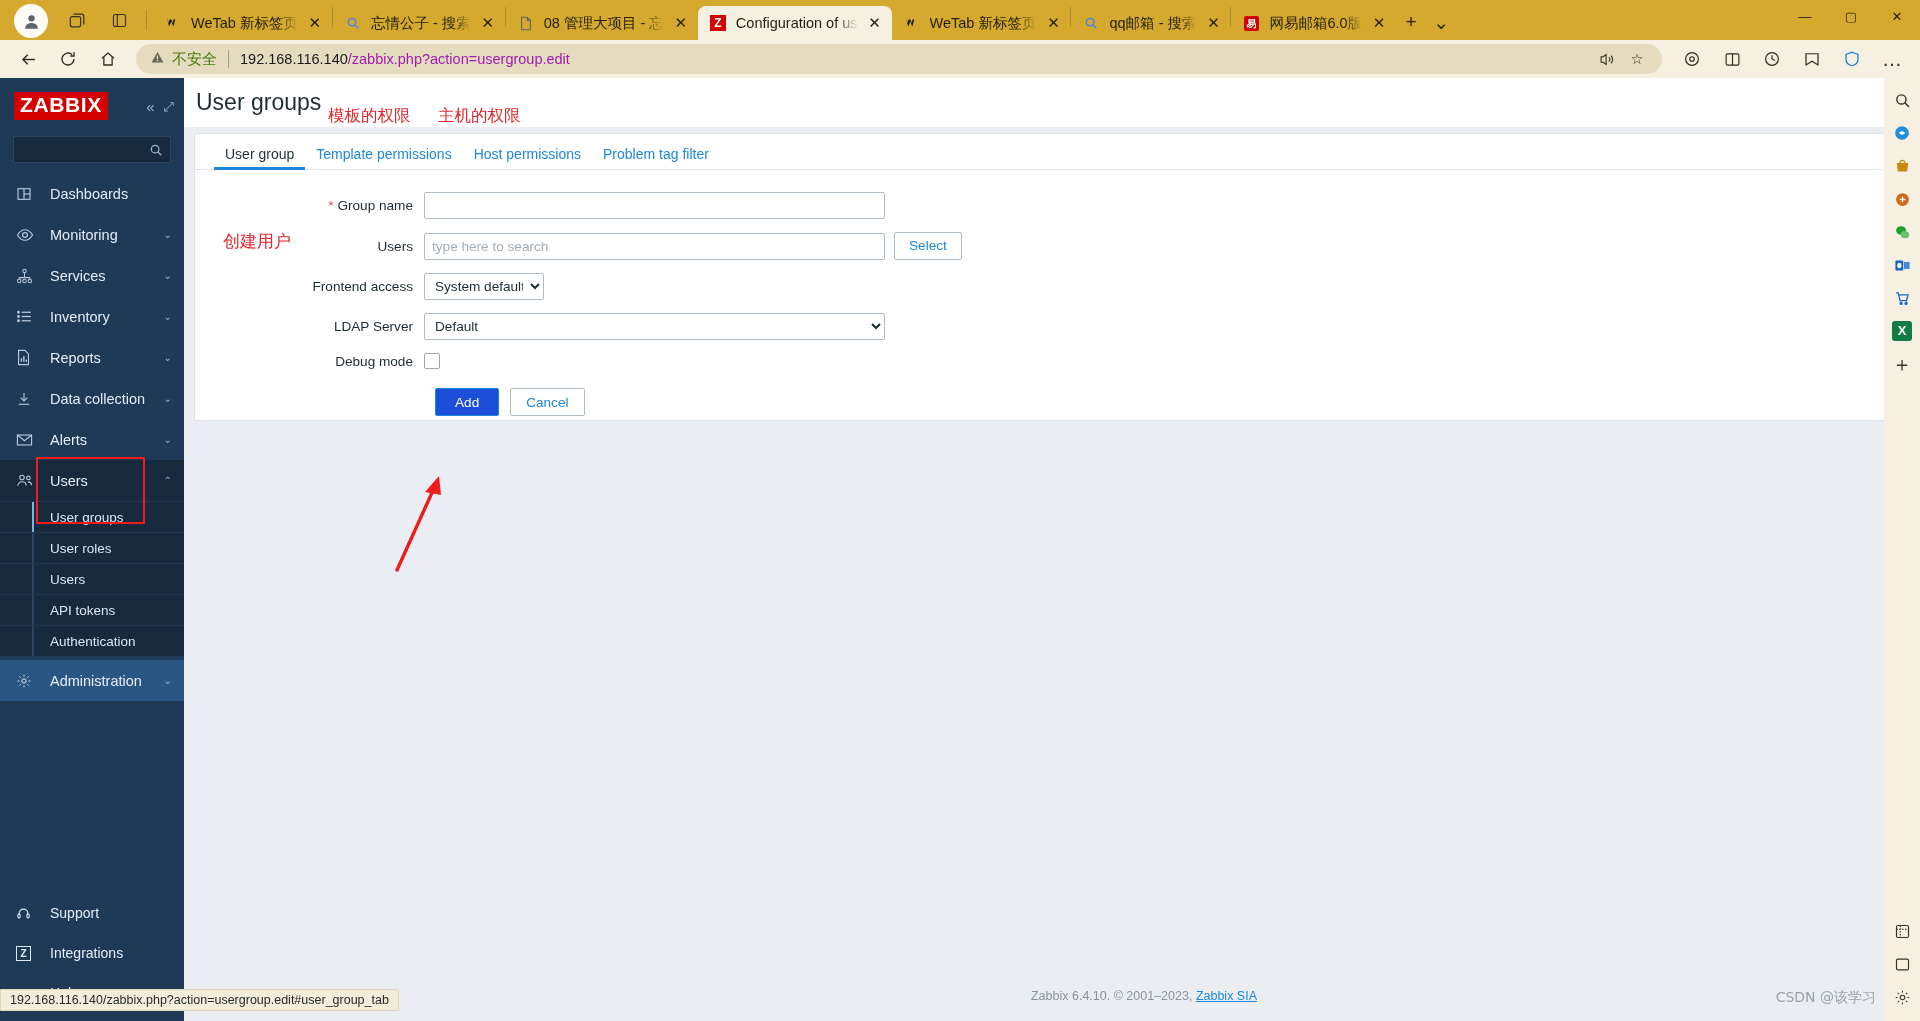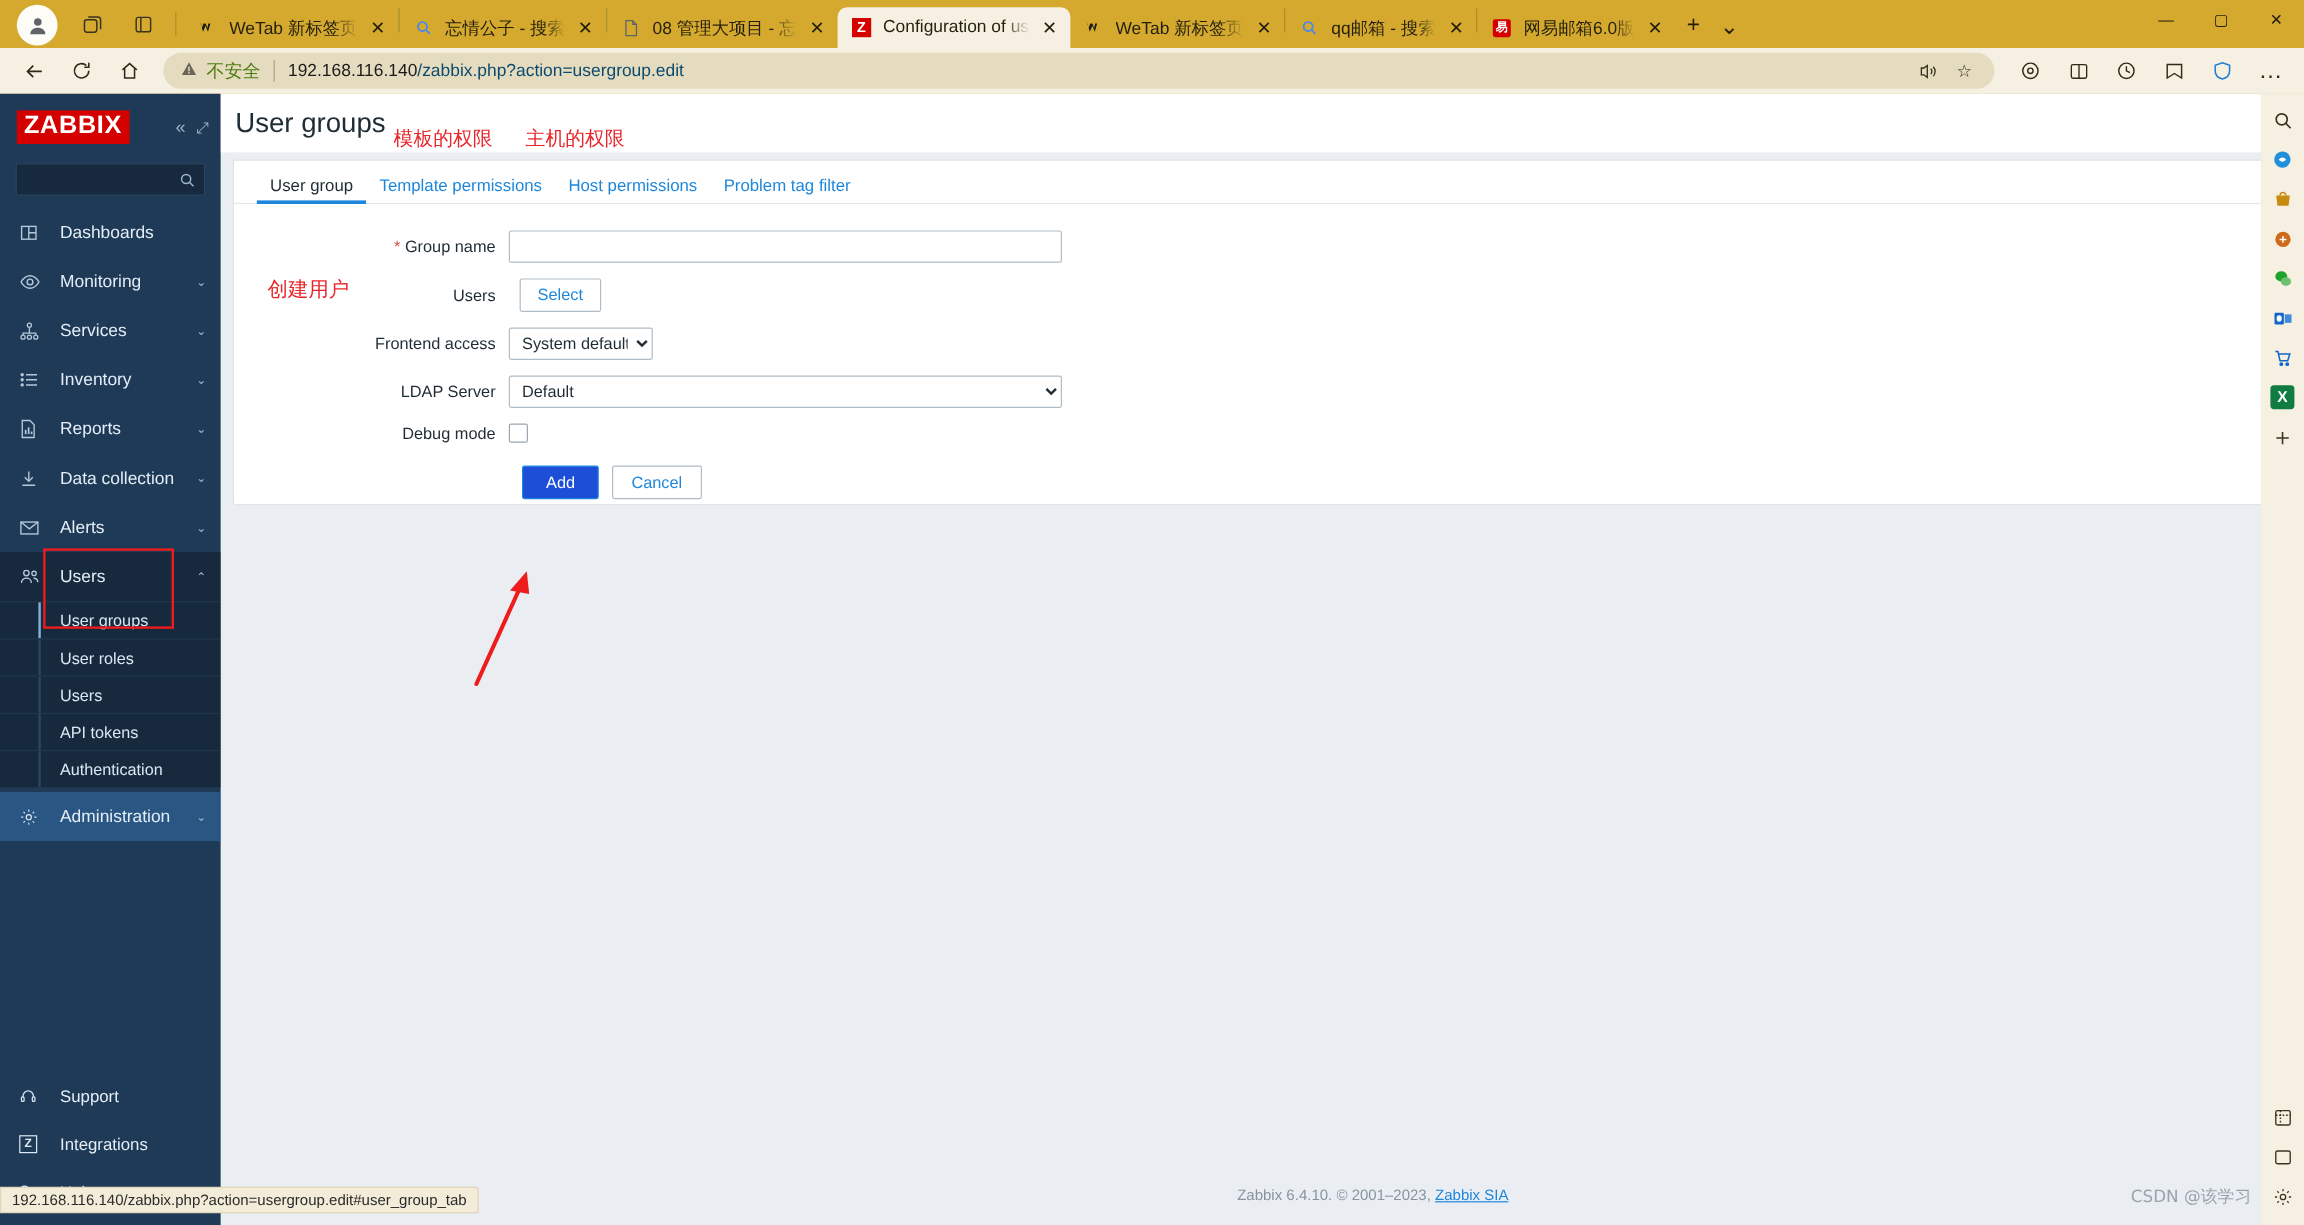--- a/index.html
+++ b/index.html
@@ -87,21 +87,21 @@
     flex: 1 1 auto; height: 30px; margin: 0 10px 0 8px;
     background:#e5dcc0; border-radius:16px;
     display:flex; align-items:center; padding: 0 10px 0 14px;
     font-size: 14.5px; color:#1b1b1b; min-width:0;
   }
   #omnibox .warn { display:flex; align-items:center; color:#4d7c0f; font-size:15px;justify-content:flex-end; }
   #omnibox .warn .tri { margin-right:7px; }
   #omnibox .divider { width:1px; height:18px; background:#ac9f7d; margin:0 11px; }
   #omnibox .url { white-space:nowrap; overflow:hidden; flex:1 1 auto; }
   #omnibox .url b { font-weight:400; color:#1b1b1b; }
-  #omnibox .url span { color:#0c4a6e; }
+  #omnibox .url span { color:#a21caf; }
   .tb-right { display:flex; align-items:center; flex:0 0 auto; }
 
   
   #viewport {
     position:absolute; left:0; top:78px; width:1920px; height:943px;
     background:#eaeef2; overflow:hidden;
   }
 
   
   #sidebar {
@@ -664,20 +664,21 @@
               <span>Group name</span>
             </div>
             <div class="fctl">
               <input class="zin w460" value="" style="">
             </div>
           </div>
 
           <div class="frow">
             <div class="flabel">Users</div>
             <div class="fctl">
+              <input class="zin w460" value="" placeholder="type here to search" style="">
               <button class="zbtn" style="margin-left:9px;">Select</button>
             </div>
           </div>
 
           <div class="frow">
             <div class="flabel">Frontend access</div>
             <div class="fctl">
               <select class="zsel" style="width:120px;">
                 <option>System default</option>
               </select>

